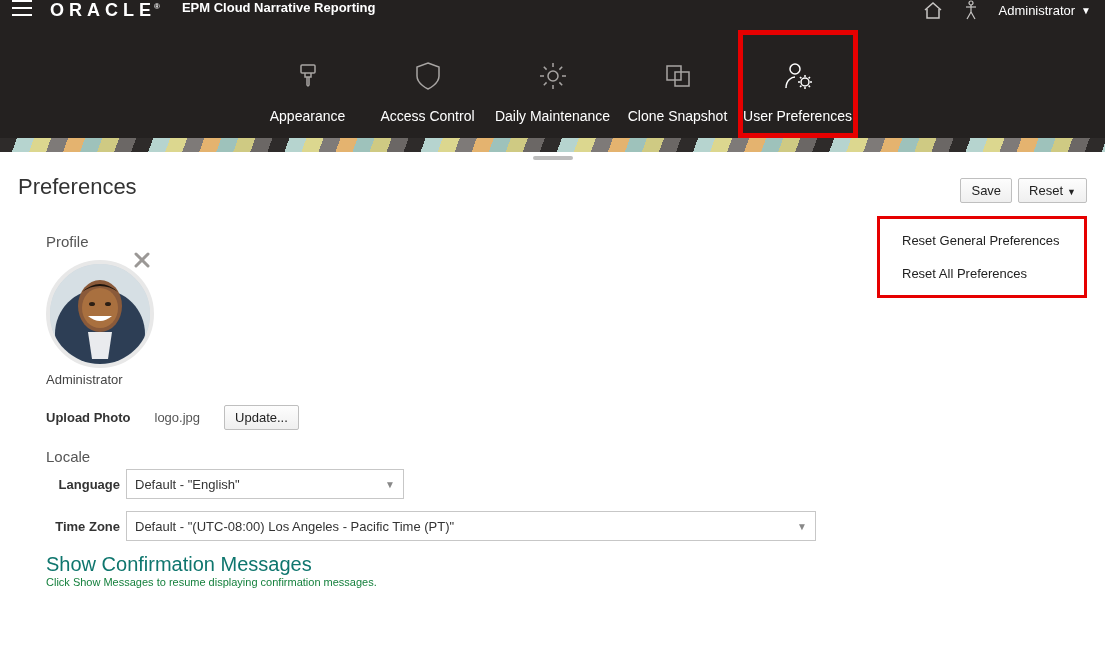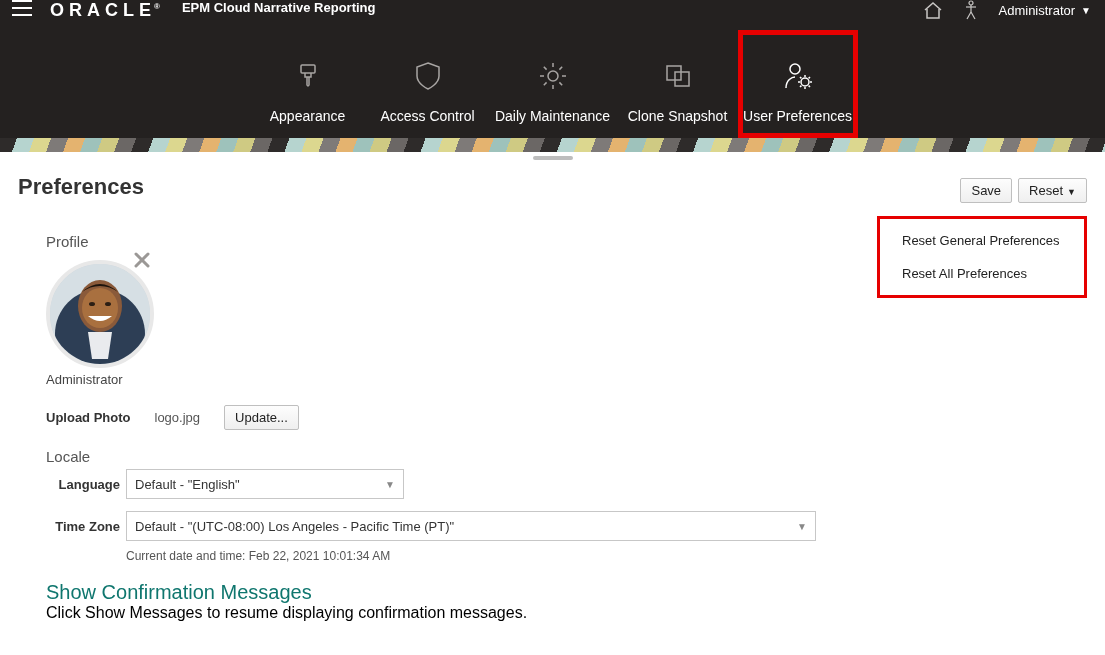--- a/index.html
+++ b/index.html
@@ -27,21 +27,21 @@
   .iconnav-item.daily { width: 130px; }
 
   
   .stripe { height: 14px; background:
     repeating-linear-gradient(110deg,
       #2e2b2a 0 16px, #b6d4cf 16px 32px, #dcd78f 32px 48px, #7e7a78 48px 64px,
       #e4b36f 64px 80px, #9ec2bb 80px 96px, #cfca83 96px 112px, #6b6765 112px 128px);
   }
   .stripe-handle { width: 40px; height: 4px; background: #bdbdbd; margin: 4px auto 0; border-radius: 2px; }
   .page-header { display: flex; align-items: flex-start; justify-content: space-between; padding: 14px 18px 0 18px; }
-  .page-title { font-size: 22px; font-weight: 700; color: #333; }
+  .page-title { font-size: 22px; font-weight: 400; color: #333; }
   .page-actions { display: flex; gap: 6px; margin-top: 4px; }
   .btn { border: 1px solid #bfbfbf; background: linear-gradient(#fdfdfd,#efefef); padding: 4px 10px; font-size: 13px; color: #222; cursor: pointer; border-radius: 2px; }
   .btn .caret { font-size: 9px; margin-left: 4px; }
 
   
   .reset-menu { position: absolute; top: 216px; right: 18px; border: 3px solid #e60000; padding: 14px 22px; background: #fff; display: flex; flex-direction: column; gap: 18px; width: 160px; }
   .reset-menu div { cursor: pointer; font-size: 13px; color: #222; }
 
   
   .content-row { display: flex; padding-left: 18px; padding-top: 30px; }
@@ -61,21 +61,21 @@
   .upload-row .lbl { font-weight: 600; color: #333; }
   .upload-row .fname { color: #555; }
   .form-row { display: flex; align-items: center; margin-bottom: 12px; }
   .form-row label { width: 74px; text-align: right; margin-right: 6px; font-size: 13px; font-weight: 600; color: #333; }
   .select { border: 1px solid #c7c7c7; height: 28px; display: flex; align-items: center; justify-content: space-between; padding: 0 8px; font-size: 13px; color: #333; background: #fff; cursor: pointer; }
   .select.lang { width: 260px; }
   .select.tz { width: 672px; }
   .select .chev { color: #888; font-size: 10px; }
   .help-text { font-size: 12px; color: #555; margin-left: 80px; margin-top: -4px; margin-bottom: 18px; }
   .msg-title { font-size: 20px; color: #0f766e; }
-  .msg-sub { font-size: 16px; color: #000000; margin-bottom: 12px; }
+  .msg-sub { font-size: 11px; color: #15803d; margin-bottom: 12px; }
   .btn.disabled { color: #999; background: #f3f3f3; border-color: #d4d4d4; cursor: default; }
 </style>
 </head>
 <body>
 
 <div class="topbar">
   <span class="hamburger">
     <svg width="20" height="16">
         <g stroke="#fff" stroke-width="2">
           <line x1="0" y1="1" x2="20" y2="1"></line>
@@ -243,18 +243,17 @@
       </div>
     </div>
 
     <div class="form-row">
       <label>Time Zone</label>
       <div class="select tz">
         <span>Default - "(UTC-08:00) Los Angeles - Pacific Time (PT)"</span>
         <span class="chev">▼</span>
       </div>
     </div>
-    <div class="help-text">Current date and time: Feb 22, 2021 10:01:34 AM</div>
 
     <div class="msg-title">Show Confirmation Messages</div>
     <div class="msg-sub">Click Show Messages to resume displaying confirmation messages.</div>
   </div>
 </div>
 
 </body></html>

